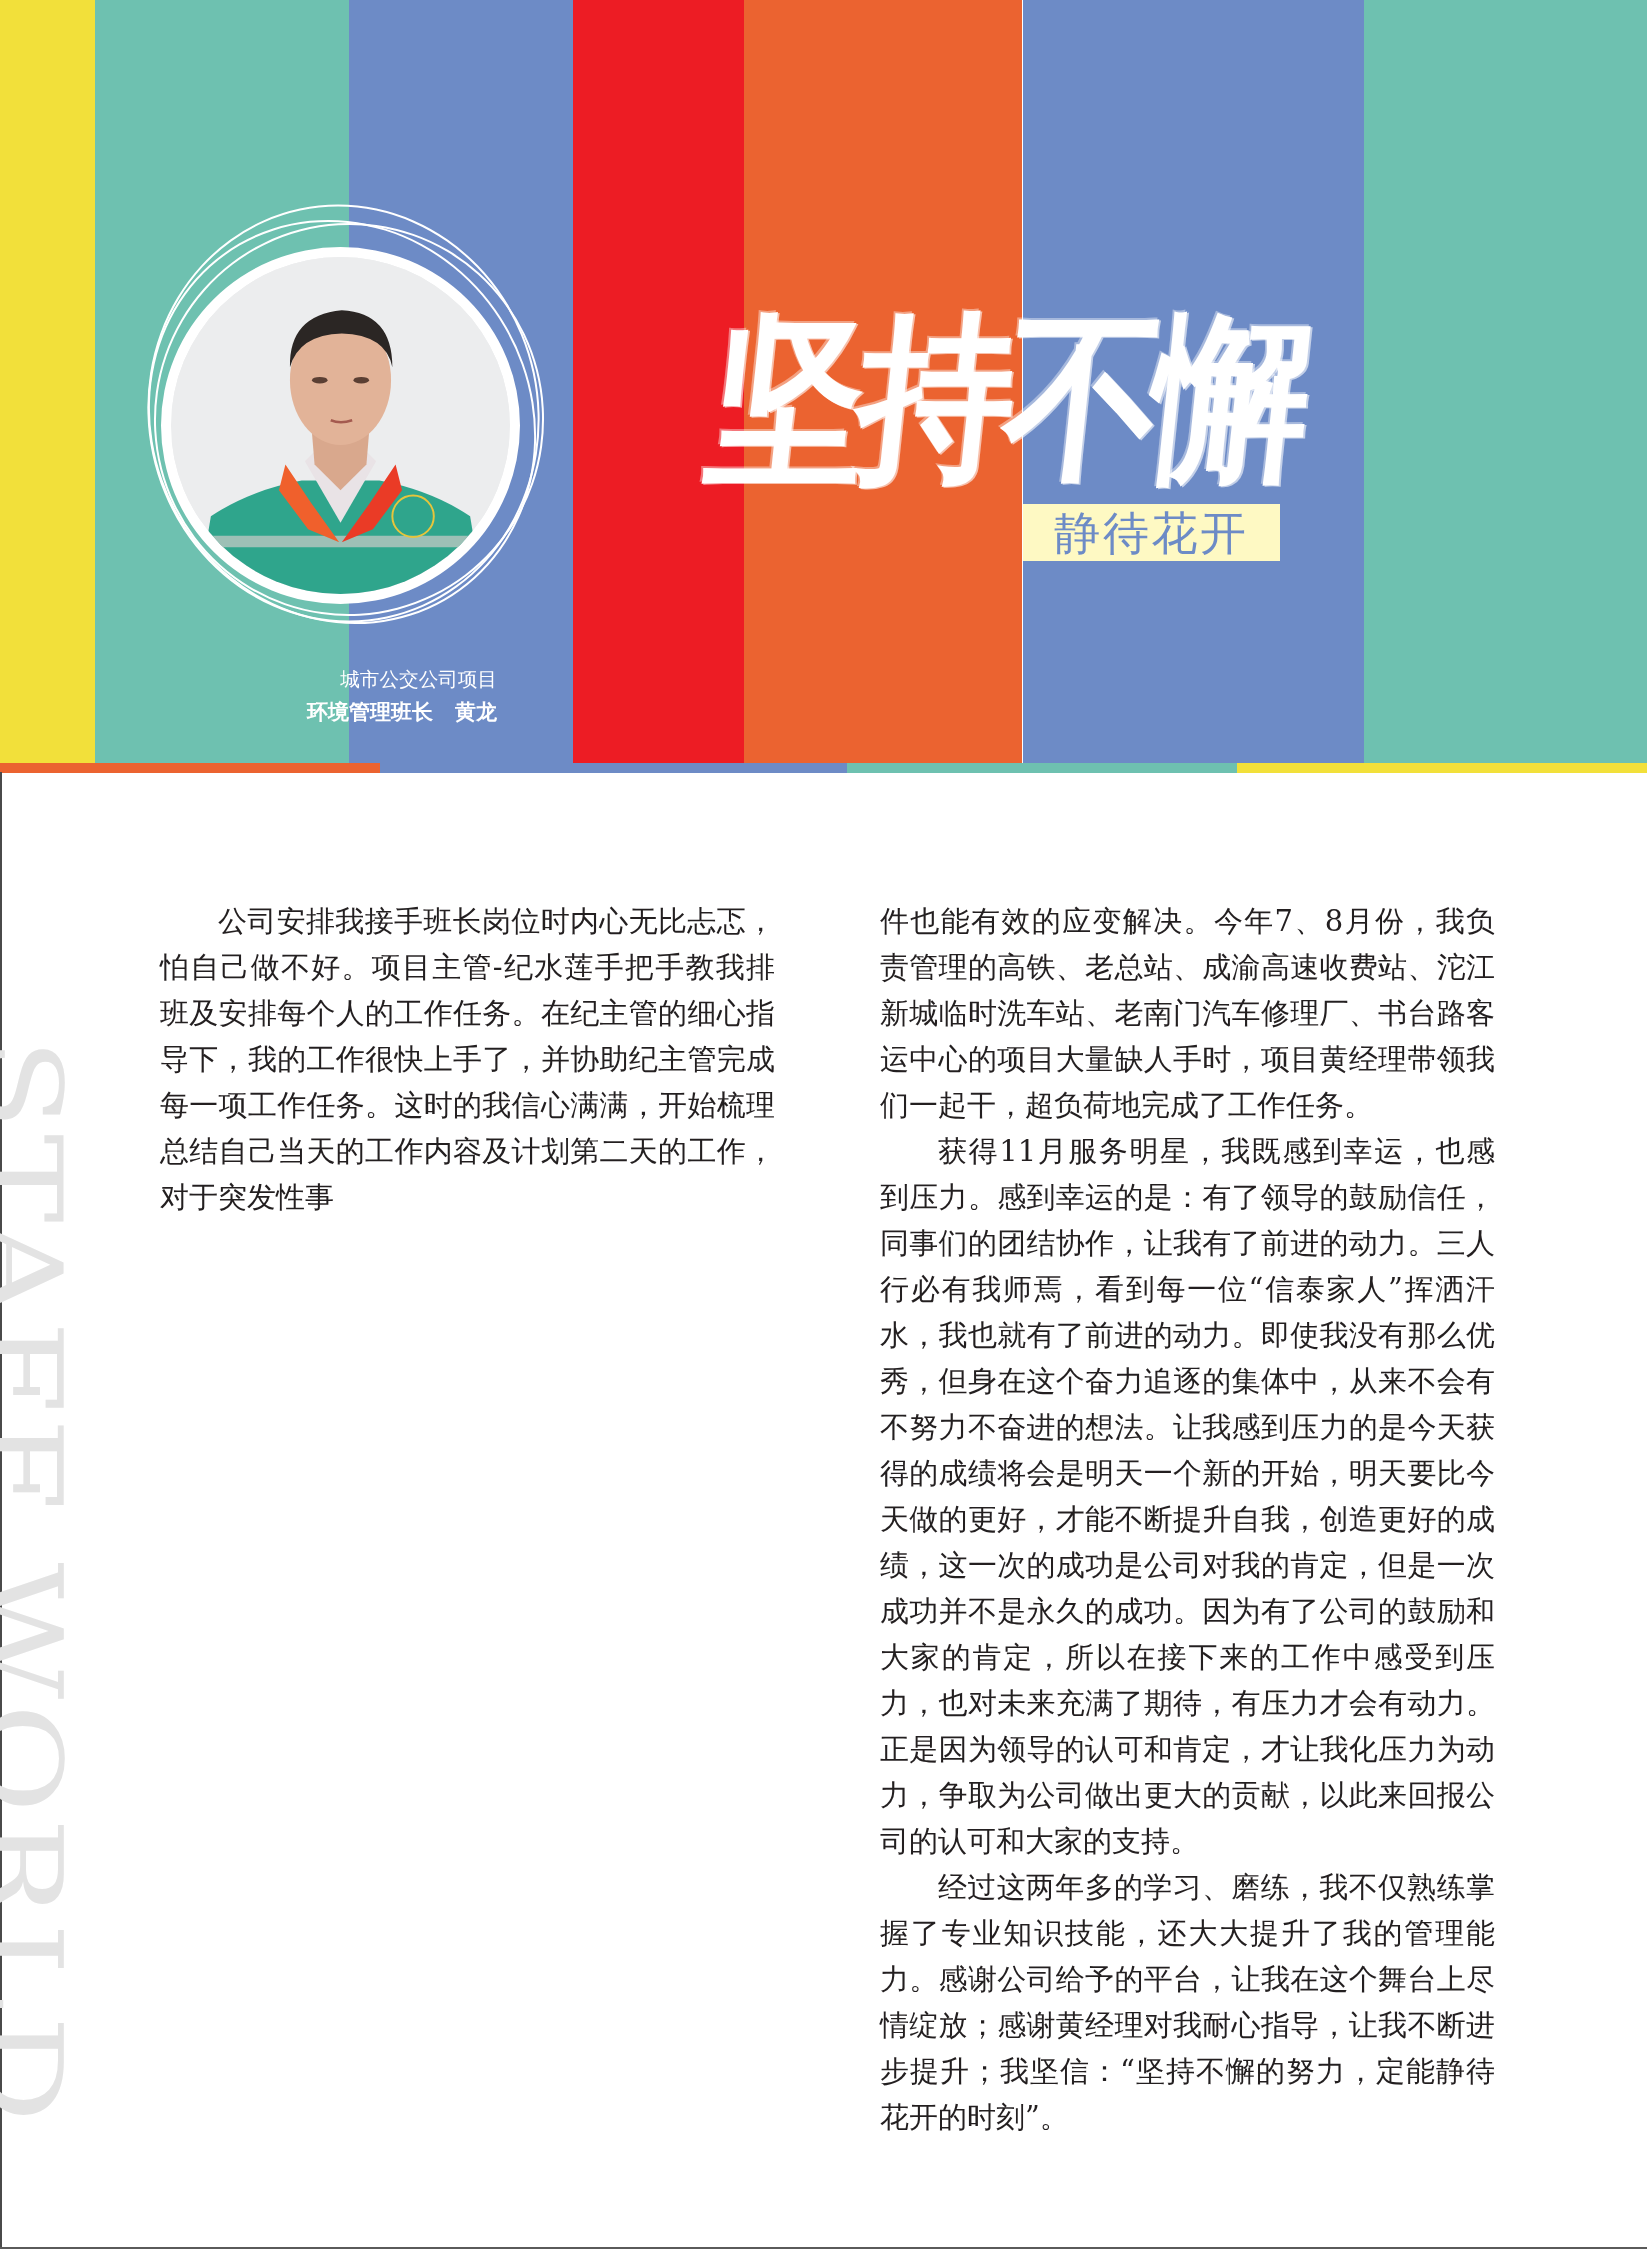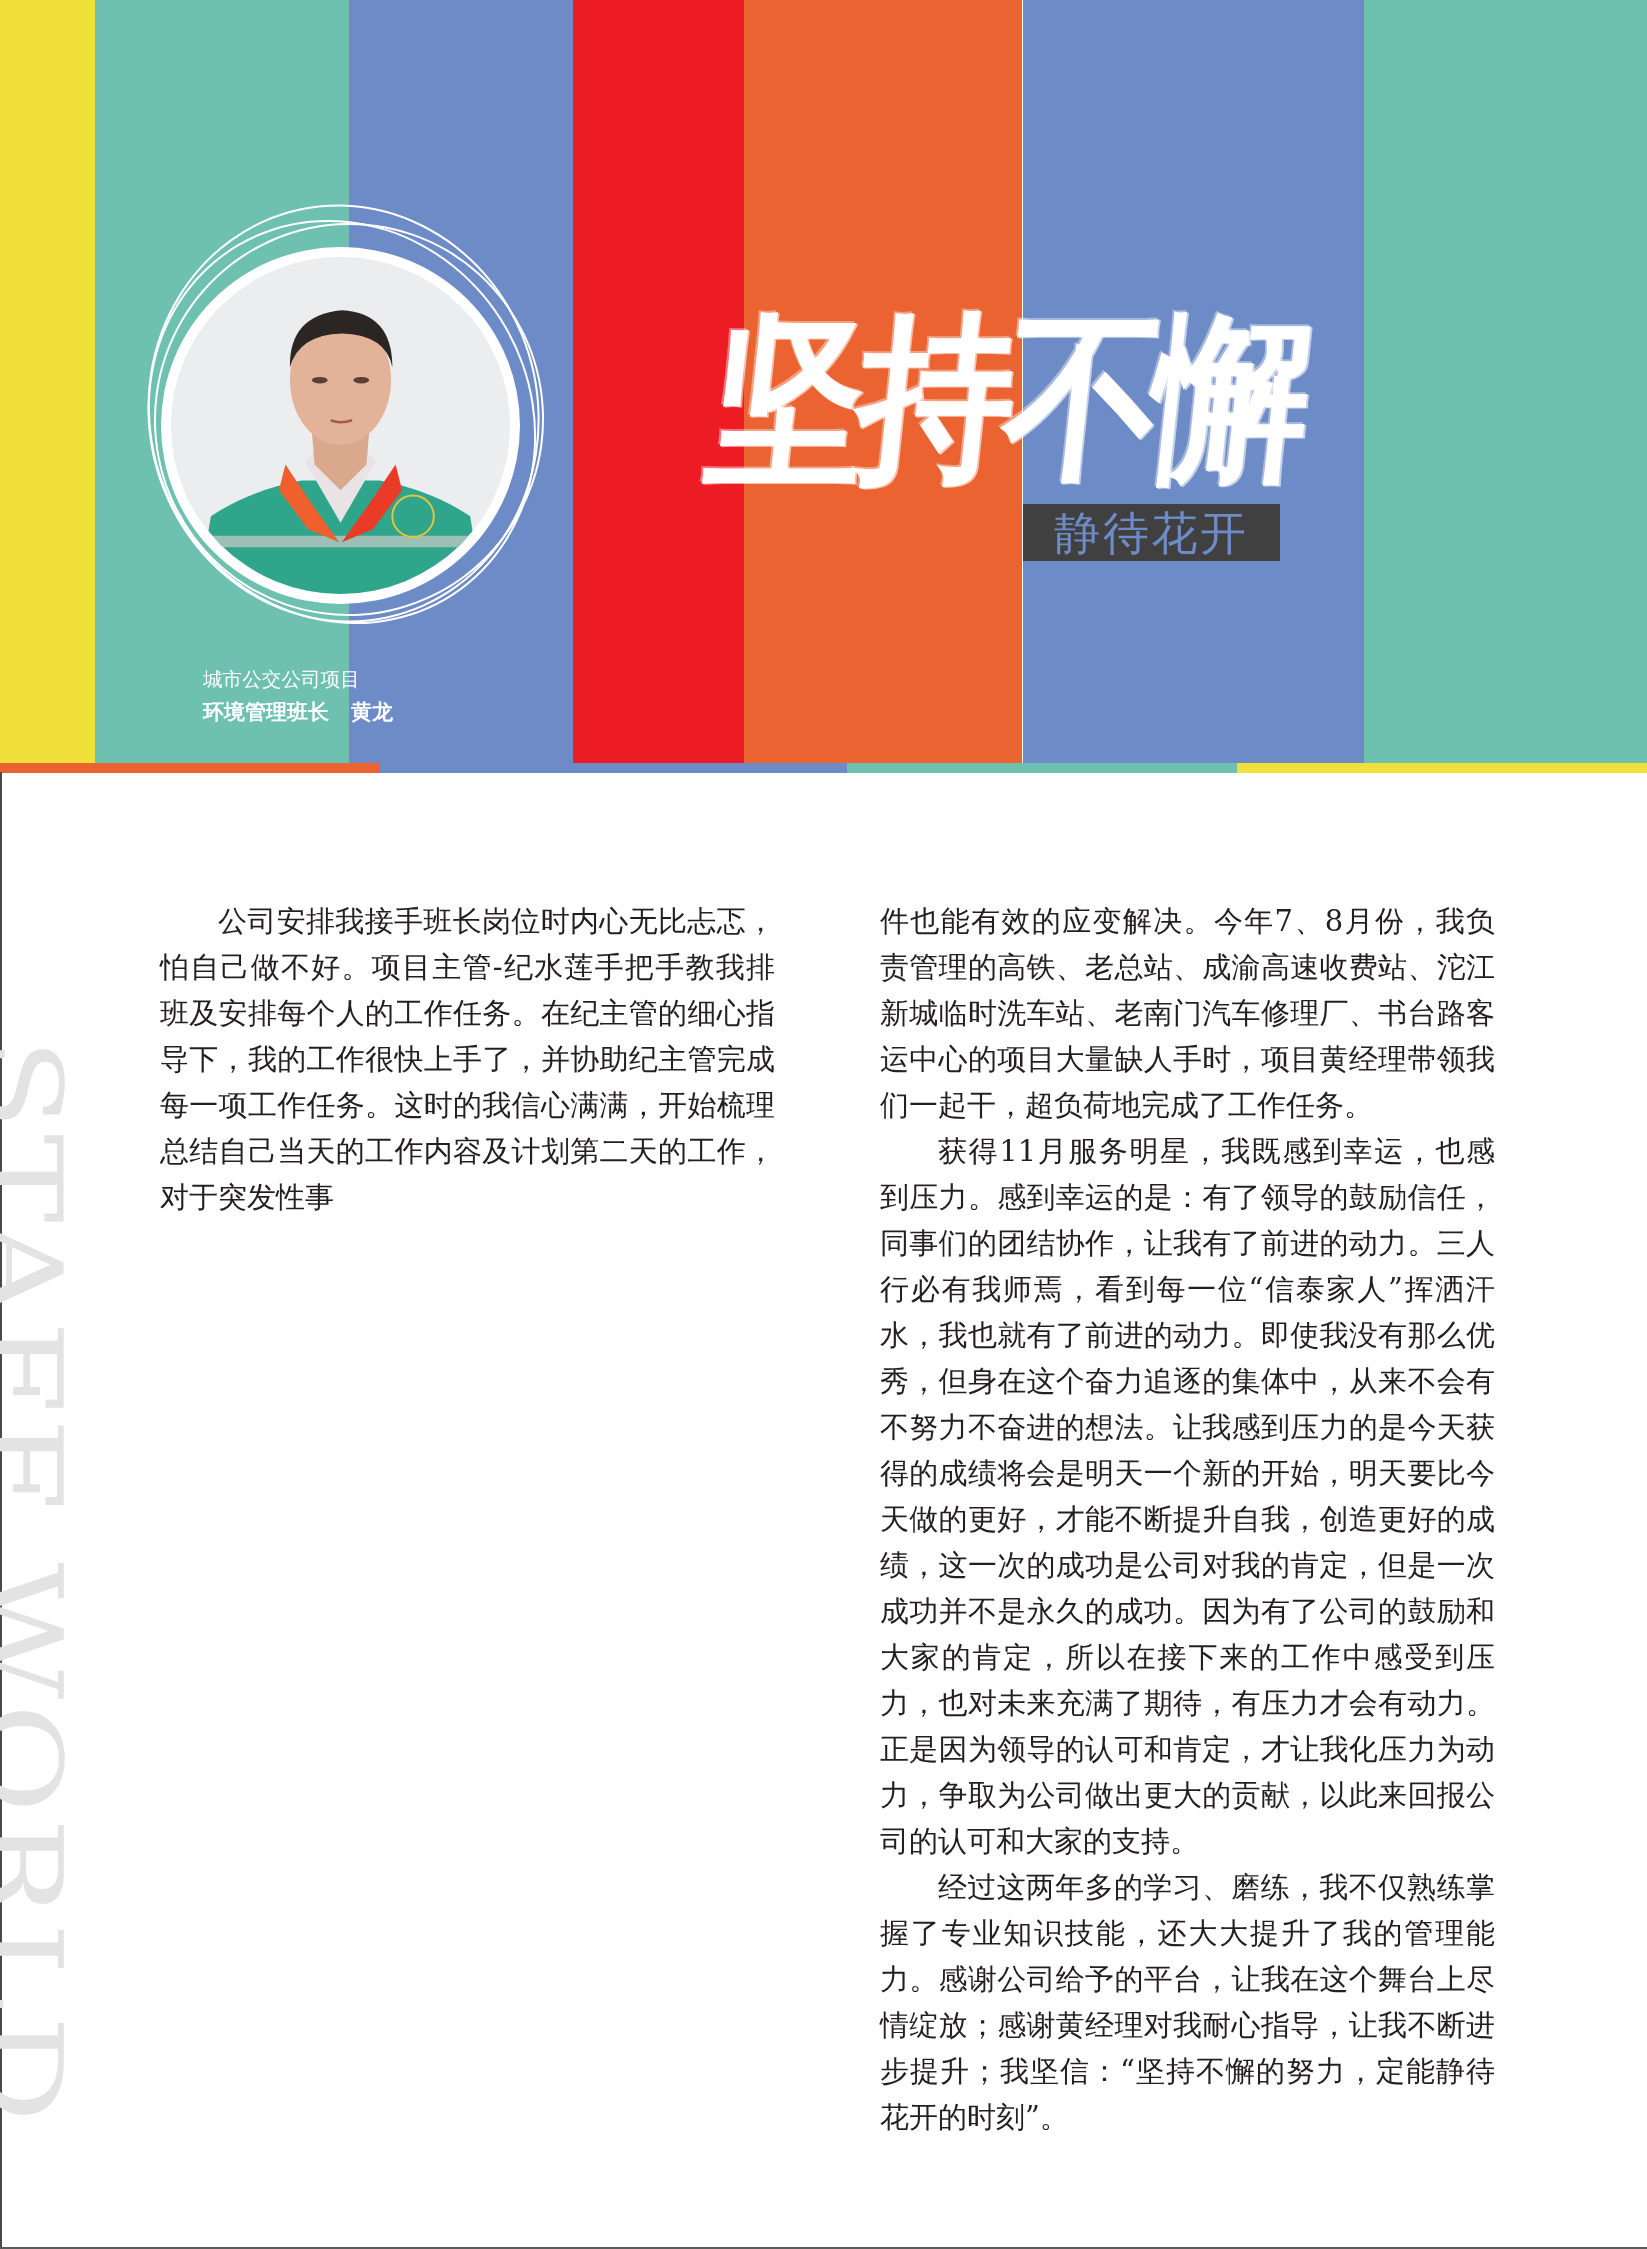--- a/index.html
+++ b/index.html
@@ -14,38 +14,38 @@
   .bar-seg { position: absolute; top: 0; height: 9.8px; }
 
   .ring { position: absolute; border-radius: 50%; border: 2px solid #ffffff; box-sizing: border-box; }
   .photo {
     position: absolute; left: 161px; top: 247px; width: 359px; height: 357px;
     border-radius: 50%; border: 10.5px solid #ffffff; box-sizing: border-box;
     overflow: hidden; background: #ecedee;
   }
   .photo svg { width: 100%; height: 100%; display: block; }
 
-  .caption { position: absolute; left: 203px; width: 301px; text-align: left; color: #ffffff;
+  .caption { position: absolute; left: 196px; width: 301px; text-align: right; color: #ffffff;
              font-family: "DejaVu Sans", "Liberation Sans", sans-serif; }
   .caption-1 { top: 666px; font-size: 19.6px; }
   .caption-2 { top: 698px; font-size: 21px; font-weight: bold; }
   .caption-2 .gap { display: inline-block; width: 22px; }
 
   .title {
     position: absolute; left: 720px; top: 308px; width: 655px; height: 262px;
     color: #ffffff; font-family: "DejaVu Sans", "Liberation Sans", sans-serif;
     font-weight: bold; font-size: 157px; line-height: 1; letter-spacing: -9.2px;
     transform: skewX(-6deg) scaleY(1.15);
     transform-origin: left top;
     text-shadow: 2px 1.3px 0 rgba(255,255,255,0.6), -2px -1.3px 0 rgba(255,255,255,0.4);
     white-space: nowrap;
   }
   .subtitle-box {
     position: absolute; left: 1023px; top: 504px; width: 257px; height: 57px;
-    background: #404040; display: flex; align-items: center; justify-content: center;
+    background: #fef9c3; display: flex; align-items: center; justify-content: center;
   }
   .subtitle {
     color: #6d8bc6; font-family: "DejaVu Sans", "Liberation Sans", sans-serif;
     font-size: 46px; letter-spacing: 2.6px; line-height: 1;
   }
 
   .frame-left { position: absolute; left: 0; top: 772px; width: 2px; height: 1477px; background: #4a4a4a; }
   .frame-bottom { position: absolute; left: 0; top: 2247px; width: 1647px; height: 2.6px; background: #5a5a5a; }
 
   .watermark {

